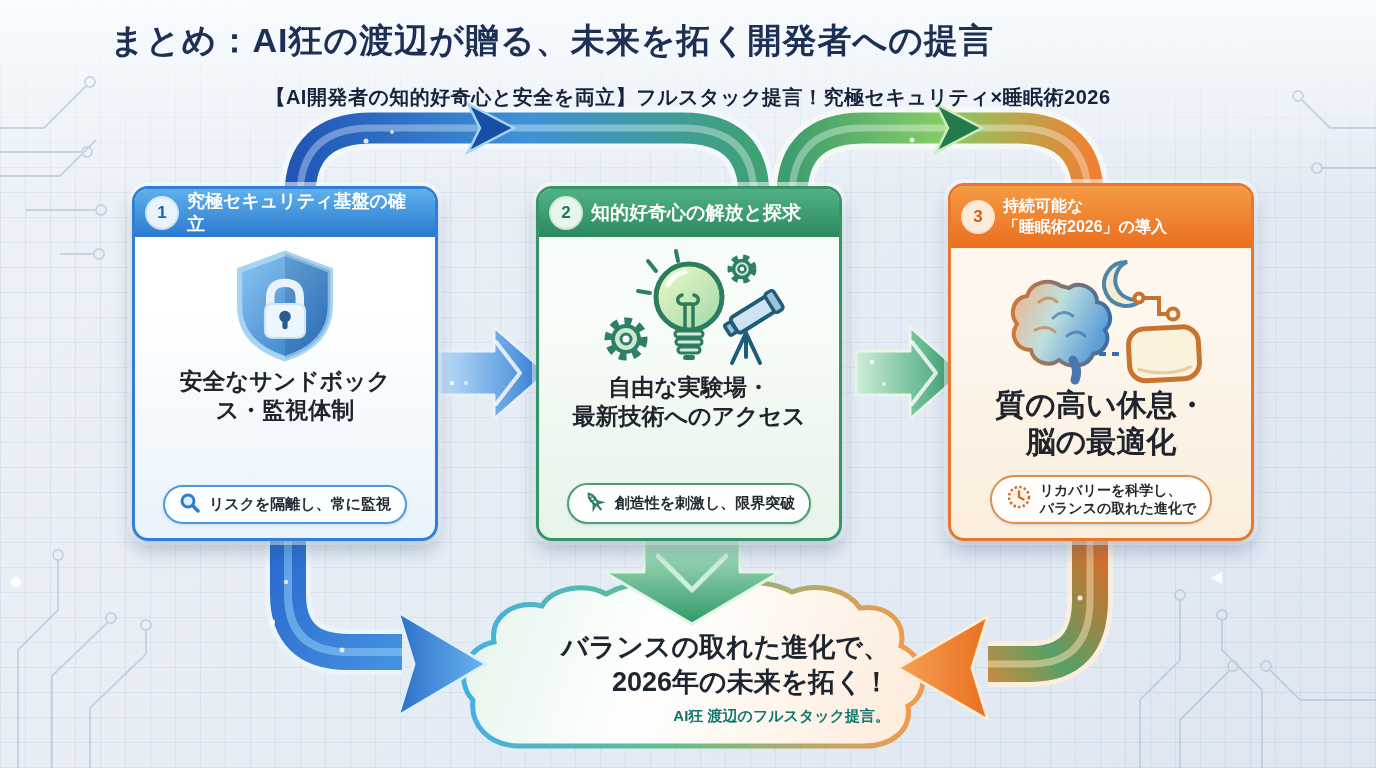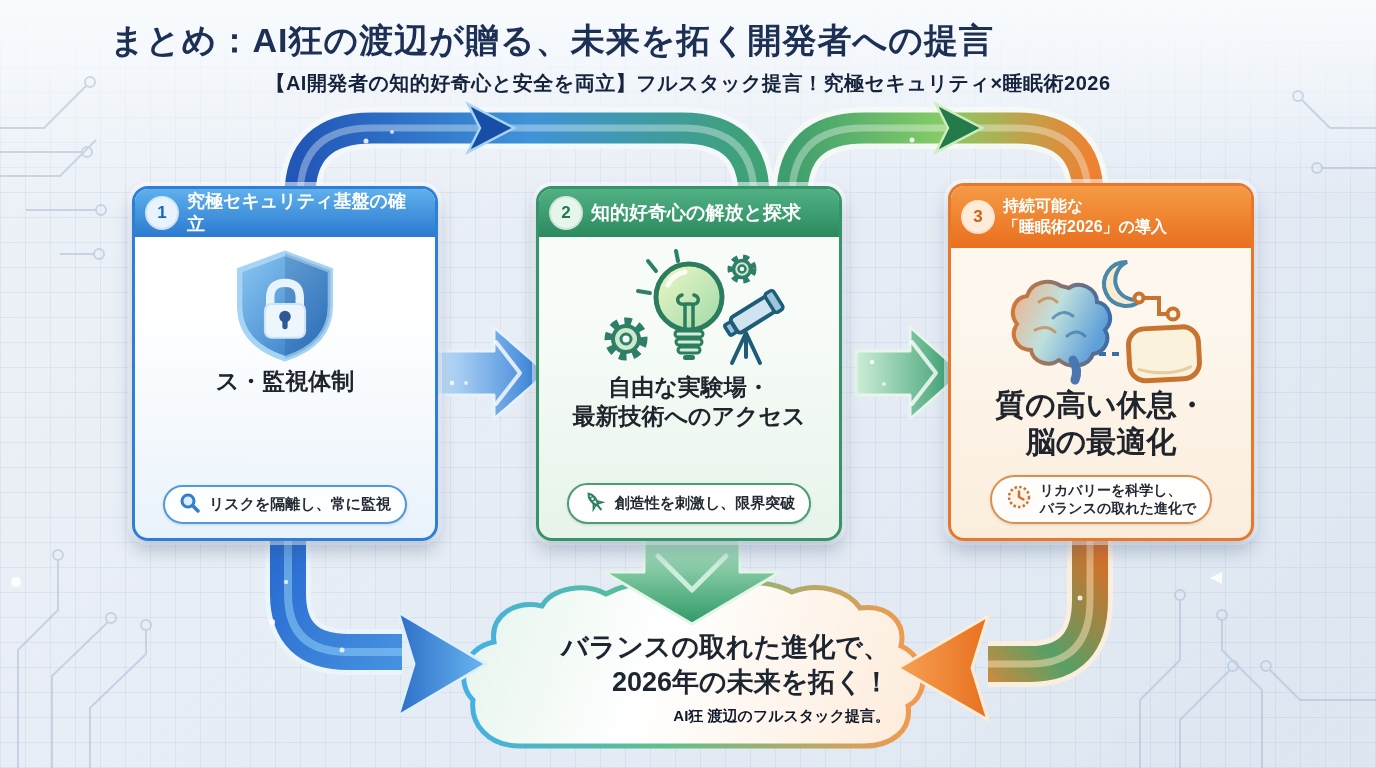--- a/index.html
+++ b/index.html
@@ -14,21 +14,21 @@
   }
   .layer{position:absolute;left:0;top:0;width:1376px;height:768px;}
   .bg-deco{z-index:0;}
   .flow{z-index:1;}
 
   .page-title{
     position:absolute;left:0;top:18px;width:1104px;text-align:center;z-index:2;
     font-size:34px;font-weight:900;color:#1c2f55;letter-spacing:1px;
   }
   .page-subtitle{
-    position:absolute;left:0;top:70px;width:1376px;text-align:center;z-index:2;
+    position:absolute;left:0;top:84px;width:1376px;text-align:center;z-index:2;
     font-size:20px;font-weight:800;color:#15233d;letter-spacing:.5px;
   }
 
   .card{
     position:absolute;width:300px;border-radius:16px;z-index:2;
     box-shadow:0 10px 18px rgba(45,75,115,.28), 0 0 0 4px rgba(255,255,255,.55);
     display:flex;flex-direction:column;overflow:hidden;border:3px solid;
   }
   .card1{left:132px;top:186px;height:349px;border-color:#2f7fd6;background:linear-gradient(180deg,#ffffff 35%,#e9f3fb 100%);}
   .card2{left:536px;top:186px;height:349px;border-color:#35946a;background:linear-gradient(180deg,#f8fcf8 35%,#e7f4ea 100%);}
@@ -71,21 +71,21 @@
   .card1 .pill{border-color:#4f9ade;font-size:15px;}
   .card2 .pill{border-color:#4a9d74;font-size:15px;}
   .card3 .pill{border-color:#dd8f4e;font-size:14px;line-height:1.25;}
   .pill-text{display:flex;flex-direction:column;align-items:flex-start;}
   .pl:empty{display:none;}
 
   .cloud-text{
     position:absolute;left:486px;top:630px;width:404px;text-align:right;z-index:3;
   }
   .cloud-line{font-size:27px;font-weight:900;color:#1d2530;line-height:1.3;}
-  .cloud-caption{font-size:15px;font-weight:800;color:#0f172a;margin-top:7px;}
+  .cloud-caption{font-size:15px;font-weight:800;color:#0f766e;margin-top:7px;}
 </style>
 </head>
 <body>
 
 <svg class="layer bg-deco" viewBox="0 0 1376 768">
   <g fill="none" stroke="#a9bdd5" stroke-width="2" opacity="0.55">
     <path d="M0 128 H44 L86 86"></path>
       <circle cx="90" cy="82" r="5"></circle>
     <path d="M0 152 H82"></path>
       <circle cx="87" cy="152" r="5"></circle>
@@ -252,20 +252,21 @@
         </defs>
         <path d="M55 6 L98 22 V56 Q98 92 55 106 Q12 92 12 56 V22 Z" fill="url(#gShield)" stroke="#a6d4f4" stroke-width="5"></path>
         <path d="M55 6 L98 22 V56 Q98 92 55 106 Z" fill="rgba(20,60,120,.18)"></path>
         <path d="M41 56 V48 Q41 34 55 34 Q69 34 69 48 V56" fill="none" stroke="#e8f3fc" stroke-width="8" stroke-linecap="round"></path>
         <rect x="36" y="54" width="38" height="32" rx="6" fill="#eef6fd" stroke="#cfe5f6" stroke-width="2"></rect>
         <circle cx="55" cy="66" r="5.5" fill="#2b5a94"></circle>
         <rect x="52.5" y="68" width="5" height="10" rx="2.5" fill="#2b5a94"></rect>
       </svg>
     </div>
     <div class="card-title">
+      <span class="tl">安全なサンドボック</span>
       <span class="tl">ス・監視体制</span>
     </div>
     <div class="pill">
       <span class="pill-icon">
         <svg width="22" height="22" viewBox="0 0 22 22">
           <circle cx="9" cy="9" r="6" fill="#dff0fc" stroke="#2e7dd1" stroke-width="3"></circle>
           <line x1="13.5" y1="13.5" x2="19" y2="19" stroke="#2e7dd1" stroke-width="3.5" stroke-linecap="round"></line>
         </svg>
       </span>
       <span class="pill-text">

